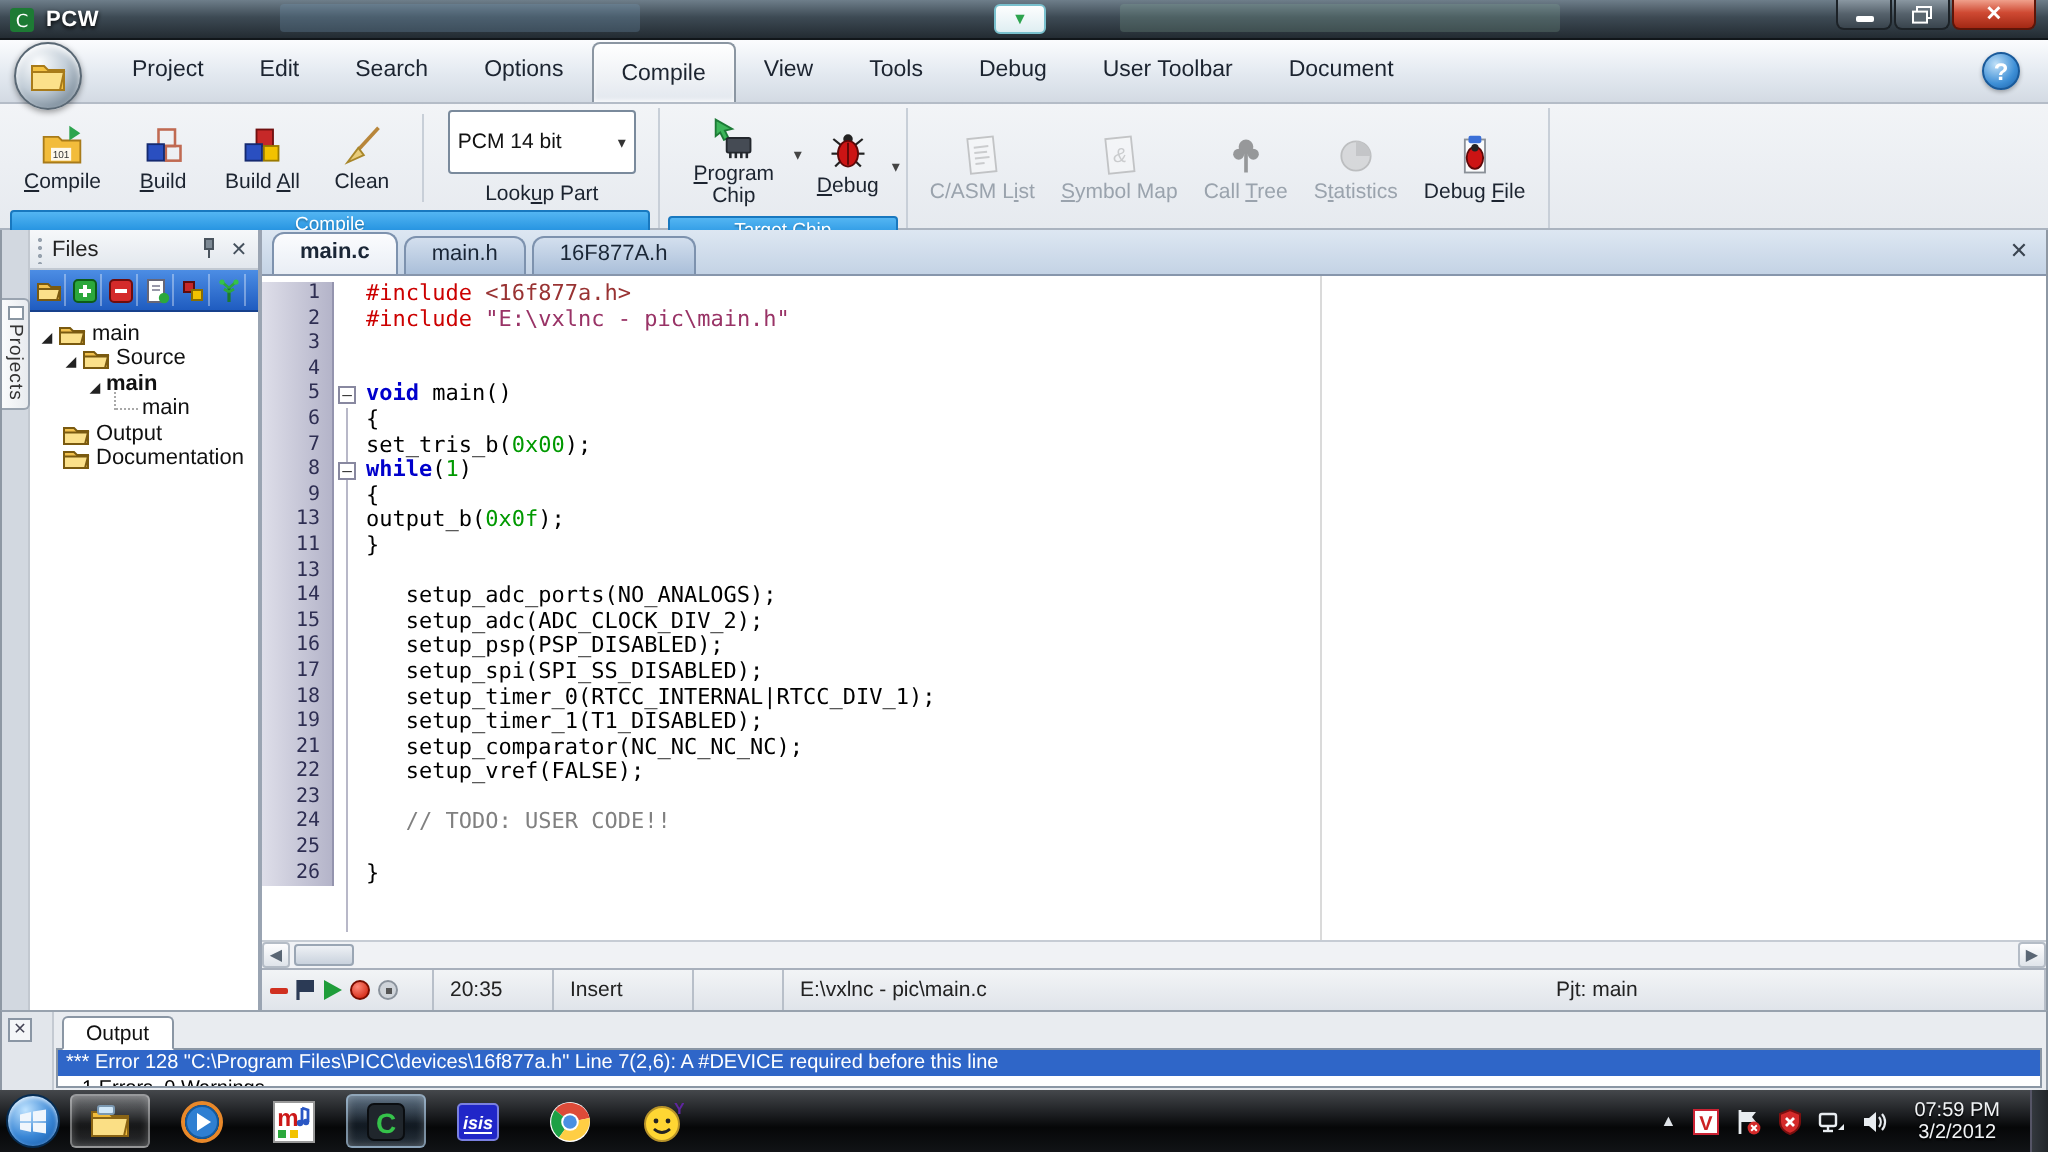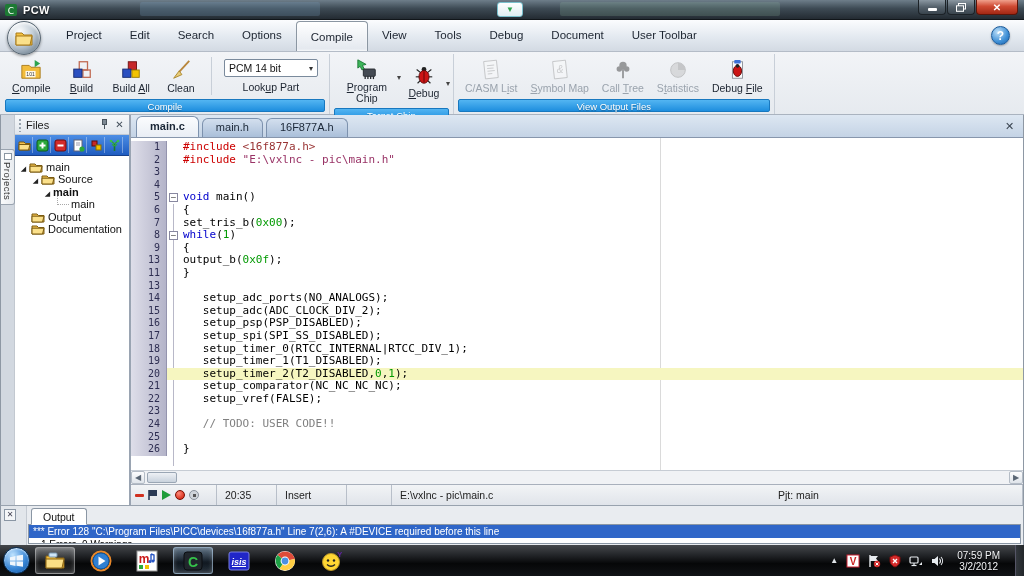--- a/index.html
+++ b/index.html
@@ -36,21 +36,21 @@
   .ricon{width:26px;height:24px;display:flex;align-items:center;justify-content:center}
   .ricon svg{width:24px;height:22px}
   .rlabel{font-size:10.5px;color:#1c2430;margin-top:1px;text-align:center;line-height:11px;white-space:nowrap}
   .rbtn.disabled .rlabel{color:#9aa3ad}
   .rbtn.disabled .ricon{opacity:.45;filter:grayscale(1)}
   .rbtn .ddar{position:absolute;right:-2px;top:18px;font-size:8px;color:#444}
   .rbtn.wrap{min-width:54px}
   .rbtn.wrap .rlabel{white-space:normal;width:52px}
   .rsep{width:1px;align-self:stretch;background:#c8cfd8;margin:2px 5px}
   .rlookup{display:flex;flex-direction:column;align-items:center;justify-content:center;padding:0 6px;gap:4px}
-  .rselect{width:94px;height:18px;background:#fff;border:1px solid #7a8a9c;border-radius:2px;font-size:10.5px;display:flex;align-items:center;padding:0 4px;color:#111}
+  .rselect{width:94px;height:32px;background:#fff;border:1px solid #7a8a9c;border-radius:2px;font-size:10.5px;display:flex;align-items:center;padding:0 4px;color:#111}
   .rselect .selar{margin-left:auto;font-size:8px;color:#333}
 
   
   #main{height:390px;display:flex;background:#d2d8e0;border-left:1px solid #8e98a4;border-right:1px solid #8e98a4}
   #leftrail{width:14px;position:relative;background:#d2d8e0;border-right:1px solid #c2c8d0}
   #projects-tab{position:absolute;left:0;top:34px;width:14px;height:56px;background:linear-gradient(90deg,#fafbfc,#e8ebef);border:1px solid #9aa4b0;border-left:none;border-radius:0 3px 3px 0;display:flex;flex-direction:column;align-items:center;padding-top:3px;gap:2px}
   #projects-tab .sq{width:8px;height:7px;background:#fff;border:1px solid #8a96a2}
   #projects-tab .vtxt{writing-mode:vertical-rl;font-size:9.5px;color:#333;letter-spacing:.5px}
 
   #filespanel{width:116px;display:flex;flex-direction:column;background:#eef1f5;border-right:2px solid #9aa4b2}
@@ -78,21 +78,21 @@
   #code{flex:1;position:relative;font-family:"DejaVu Sans Mono",monospace;font-size:11px;overflow:hidden;padding-top:3px}
   #marginline{position:absolute;left:529px;top:0;bottom:0;width:1px;background:#dadada}
   #foldline{position:absolute;left:42px;top:66px;height:262px;width:1px;background:#b8b8c8}
   .crow{display:flex;height:12.6px;line-height:12.6px;white-space:pre;position:relative}
   .crow .gut{width:36px;flex:0 0 auto;background:linear-gradient(90deg,#dedee9,#b4b4c9);border-right:1px solid #9494ae;color:#2e2e52;font-size:10px;text-align:right;padding-right:6px}
   .crow .fold{width:13px;flex:0 0 auto;position:relative}
   .crow .foldbox{position:absolute;left:2px;top:2px;width:9px;height:9px;border:1px solid #8888a0;background:#fff;font-size:8px;line-height:7px;text-align:center;color:#333}
   .crow .cseg{flex:1;padding-left:3px}
   .crow.hl .fold,.crow.hl .cseg{background:#f6f6c0}
   .tk-pp{color:#cc0000}.tk-inc{color:#993333}.tk-str{color:#993366}
-  .tk-kw{color:#0000cc;font-weight:normal}.tk-num{color:#009900}
+  .tk-kw{color:#0000cc;font-weight:bold}.tk-num{color:#009900}
   .tk-cm{color:#808080}.tk-id{color:#000}
   #hscroll{height:14px;background:#f0f2f5;border-top:1px solid #c6ccd4;display:flex;align-items:center;position:relative}
   .sarrow{width:14px;height:13px;display:flex;align-items:center;justify-content:center;font-size:8px;color:#5a6674;background:linear-gradient(#fdfdfe,#dfe4ea);border:1px solid #b4bcc6;border-radius:2px}
   .sarrow.right{position:absolute;right:0}
   #sthumb{width:30px;height:11px;margin-left:2px;background:linear-gradient(#eef1f5,#c9d2dd);border:1px solid #9aa6b4;border-radius:2px}
   #estatus{height:21px;background:linear-gradient(#f2f4f6,#e0e4ea);border-top:1px solid #a8b0bc;display:flex;align-items:stretch;font-size:10.5px;color:#222}
   .sseg{border-right:1px solid #b8bfc9;display:flex;align-items:center;padding:0 8px}
   .sseg.icons{width:86px;gap:4px;padding:0 4px}
   .sseg.w60{width:60px}.sseg.w70{width:70px}.sseg.w45{width:45px}.sseg.w253{width:253px}
   .sseg.grow{flex:1;border-right:none}
@@ -169,22 +169,22 @@
     </div>
     <div id="menu-items">
         <div class="mitem">Project</div>
         <div class="mitem">Edit</div>
         <div class="mitem">Search</div>
         <div class="mitem">Options</div>
         <div class="mitem active">Compile</div>
         <div class="mitem">View</div>
         <div class="mitem">Tools</div>
         <div class="mitem">Debug</div>
+        <div class="mitem">User Toolbar</div>
         <div class="mitem">Document</div>
-        <div class="mitem">User Toolbar</div>
       </div>
     <div id="help-btn">
         <span>?</span>
       </div>
   </div>
 
   <div id="ribbon">
     <div id="ribbon-groups" style="display:flex">
         <div class="rgroup">
           <div class="rgc">
@@ -329,21 +329,20 @@
                 <svg viewBox="0 0 24 24">
                   <rect x="7" y="3" width="11" height="18" fill="#fafbfc" stroke="#8a9098"></rect>
                   <rect x="9" y="1" width="7" height="4" rx="1" fill="#3a6fd8"></rect>
                   <ellipse cx="12.5" cy="13" rx="4.5" ry="6" fill="#cc1414" stroke="#5e0808"></ellipse>
                   <circle cx="12.5" cy="7.5" r="2" fill="#222"></circle>
                 </svg>
               </div>
               <div class="rlabel">Debug <u>F</u>ile</div>
             </div>
           </div>
-          <div class="rcap">View Output Files</div>
         </div>
       </div>
   </div>
 
   <div id="main">
     <div id="leftrail">
       <div id="projects-tab">
         <span class="sq"></span>
         <span class="vtxt">Projects</span>
       </div>
@@ -490,21 +489,20 @@
           <div class="crow"><span class="gut">9</span><span class="fold"></span><span class="cseg"><span class="tk-id">{</span></span></div>
           <div class="crow"><span class="gut">13</span><span class="fold"></span><span class="cseg"><span class="tk-id">output_b(</span><span class="tk-num">0x0f</span><span class="tk-id">);</span></span></div>
           <div class="crow"><span class="gut">11</span><span class="fold"></span><span class="cseg"><span class="tk-id">}</span></span></div>
           <div class="crow"><span class="gut">13</span><span class="fold"></span><span class="cseg"></span></div>
           <div class="crow"><span class="gut">14</span><span class="fold"></span><span class="cseg"><span class="tk-id">   setup_adc_ports(NO_ANALOGS);</span></span></div>
           <div class="crow"><span class="gut">15</span><span class="fold"></span><span class="cseg"><span class="tk-id">   setup_adc(ADC_CLOCK_DIV_2);</span></span></div>
           <div class="crow"><span class="gut">16</span><span class="fold"></span><span class="cseg"><span class="tk-id">   setup_psp(PSP_DISABLED);</span></span></div>
           <div class="crow"><span class="gut">17</span><span class="fold"></span><span class="cseg"><span class="tk-id">   setup_spi(SPI_SS_DISABLED);</span></span></div>
           <div class="crow"><span class="gut">18</span><span class="fold"></span><span class="cseg"><span class="tk-id">   setup_timer_0(RTCC_INTERNAL|RTCC_DIV_1);</span></span></div>
           <div class="crow"><span class="gut">19</span><span class="fold"></span><span class="cseg"><span class="tk-id">   setup_timer_1(T1_DISABLED);</span></span></div>
-          <div class="crow hl"><span class="gut">20</span><span class="fold"></span><span class="cseg"><span class="tk-id">   setup_timer_2(T2_DISABLED,</span><span class="tk-num">0</span><span class="tk-id">,</span><span class="tk-num">1</span><span class="tk-id">);</span></span></div>
           <div class="crow"><span class="gut">21</span><span class="fold"></span><span class="cseg"><span class="tk-id">   setup_comparator(NC_NC_NC_NC);</span></span></div>
           <div class="crow"><span class="gut">22</span><span class="fold"></span><span class="cseg"><span class="tk-id">   setup_vref(FALSE);</span></span></div>
           <div class="crow"><span class="gut">23</span><span class="fold"></span><span class="cseg"></span></div>
           <div class="crow"><span class="gut">24</span><span class="fold"></span><span class="cseg"><span class="tk-cm">   // TODO: USER CODE!!</span></span></div>
           <div class="crow"><span class="gut">25</span><span class="fold"></span><span class="cseg"></span></div>
           <div class="crow"><span class="gut">26</span><span class="fold"></span><span class="cseg"><span class="tk-id">}</span></span></div>
         </div>
       <div id="hscroll">
         <span class="sarrow">◀</span>
         <span id="sthumb"></span>

